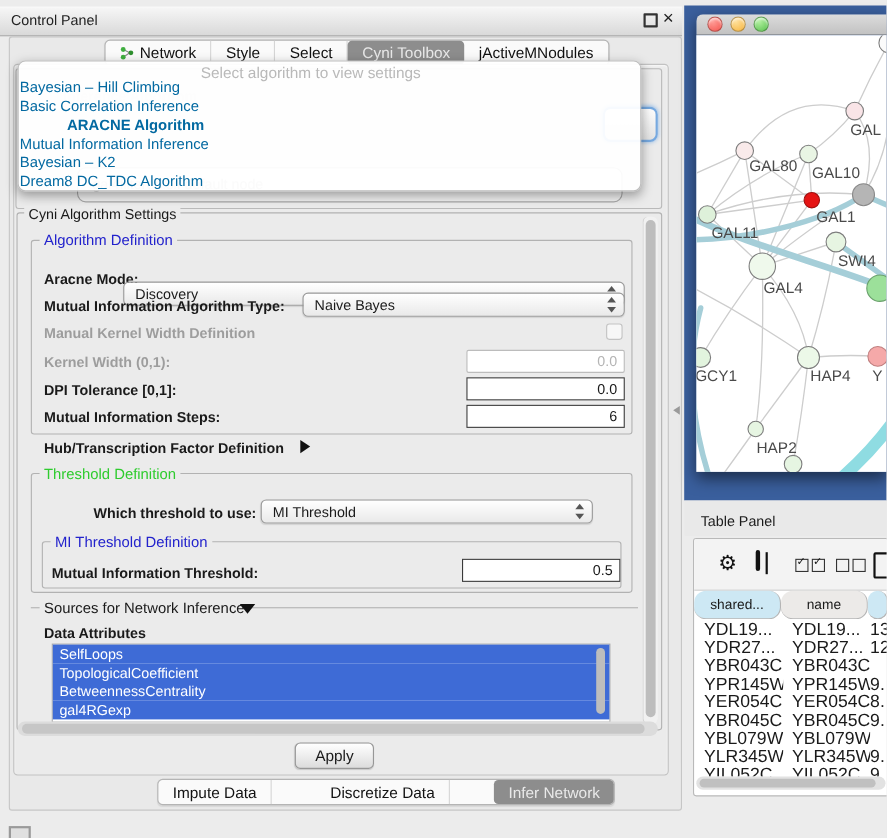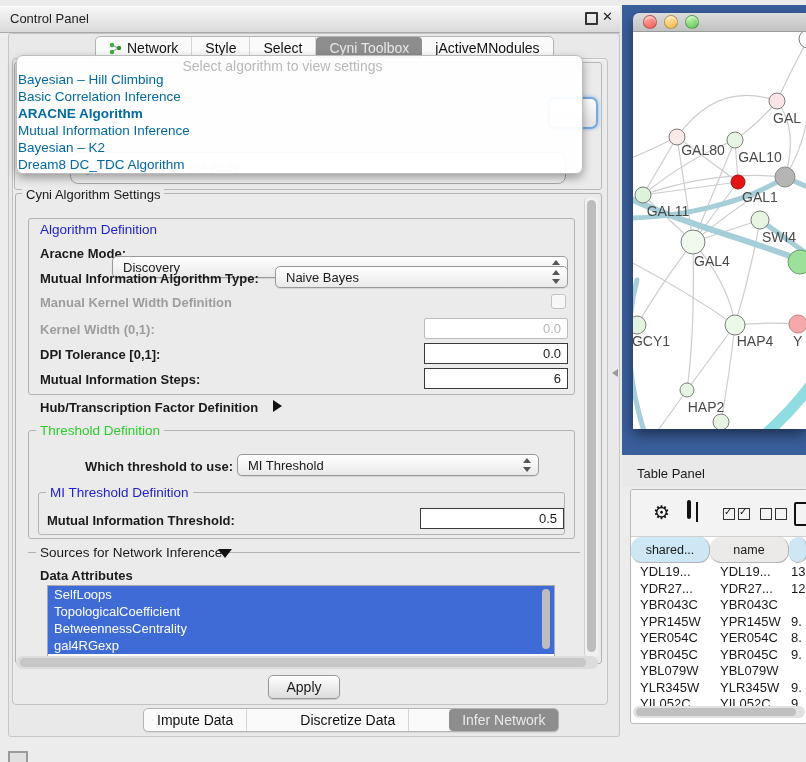--- a/index.html
+++ b/index.html
@@ -75,21 +75,21 @@
   .tp-box{left:630px;top:489px;width:176px;height:233px;background:#fff;border:1px solid #b9b9b9;border-radius:3px;overflow:hidden;}
   .tp-toolbar{left:0;top:0;width:176px;height:46px;background:#f3f3f3;border-bottom:1px solid #cfcfcf;}
   .gear{font-size:19px;color:#111;}
   .colicon{width:19px;height:20px;border:2px solid #111;border-radius:2px;position:relative;}
   .colicon:before{content:"";position:absolute;left:7px;top:0;width:2px;height:20px;background:#111;}
   .cb{width:10px;height:10px;border:1.5px solid #333;display:inline-block;margin-right:3px;position:relative;}
   .cb.checked:before{content:"✓";position:absolute;left:0;top:-3px;font-size:10px;font-weight:bold;color:#111;}
   .docicon{width:16px;height:20px;border:2px solid #111;border-radius:2px 6px 2px 2px;}
   .th{height:26px;display:flex;align-items:center;justify-content:center;font-size:12.5px;border-right:1px solid #b5b5b5;
       border-bottom:1px solid #b5b5b5;box-sizing:border-box;border-radius:11px;}
-  .trow{display:flex;height:16.5px;font-size:13px;}
+  .trow{display:flex;height:16.5px;font-size:16px;}
   .td{white-space:nowrap;overflow:hidden;}
   .splitter-arrow{width:0;height:0;border-top:4px solid transparent;border-bottom:4px solid transparent;border-right:6px solid #9a9a9a;}
   .mini-icon{left:8px;top:751px;width:16px;height:11px;border:2px solid #9a9a9a;background:#e0e0e0;}
 </style>
 </head>
 <body>
 
 <div class="abs cp-titlebar"></div>
 <div class="abs cp-title">Control Panel</div>
 <div class="abs float-icon"></div>
@@ -127,34 +127,34 @@
 <div class="abs ghost-group"></div>
 <div class="abs ghost-label" style="left:57px;top:80px;">Inference Algorithm</div>
 <div class="abs ghost-combo"></div>
 <div class="abs ghost-field"></div>
 <div class="abs ghost-field-text">gal4filtered.sif default node</div>
 
 <div class="abs popup"></div>
 <div class="abs popup-prompt">Select algorithm to view settings</div>
 <div class="abs popup-item" style="top:72px;">Bayesian – Hill Climbing</div>
 <div class="abs popup-item" style="top:89px;">Basic Correlation Inference</div>
-<div class="abs popup-item bold" style="top:106px;">ARACNE Algorithm</div>
+<div class="abs popup-item bold" style="top:106px;padding-left:43px;">ARACNE Algorithm</div>
 <div class="abs popup-item" style="top:123px;">Mutual Information Inference</div>
 <div class="abs popup-item" style="top:140px;">Bayesian – K2</div>
 <div class="abs popup-item" style="top:157px;">Dream8 DC_TDC Algorithm</div>
 
 <div class="abs grp settings-box"></div>
 <div class="abs grp-title" style="left:22px;top:187px;">Cyni Algorithm Settings</div>
 
 <div class="abs vscroll" style="left:584px;top:197px;width:13px;height:461px;">
   <div class="thumb" style="position:absolute;left:2px;top:3px;width:9px;height:452px;"></div>
 </div>
 
 <div class="abs grp" style="left:28px;top:218px;width:545px;height:175px;"></div>
-<div class="abs grp-title blue" style="left:36px;top:222px;font-size:13.5px;">Algorithm Definition</div>
+<div class="abs grp-title blue" style="left:36px;top:211px;font-size:13.5px;">Algorithm Definition</div>
 
 <div class="abs lbl" style="left:40px;top:246px;">Aracne Mode:</div>
 <div class="abs combo" style="left:112px;top:256px;width:444px;">
   <span>Discovery</span>
   <span class="spin"></span>
 </div>
 
 <div class="abs lbl" style="left:40px;top:271px;">Mutual Information Algorithm Type:</div>
 <div class="abs combo" style="left:275px;top:266px;width:281px;">
   <span>Naive Bayes</span>

